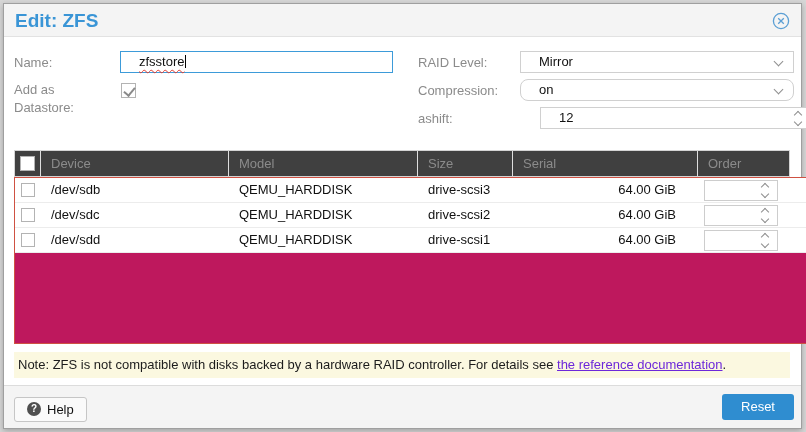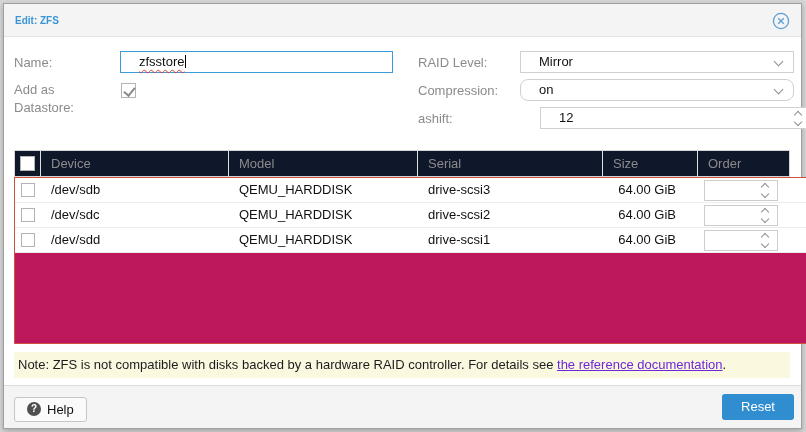--- a/index.html
+++ b/index.html
@@ -3,42 +3,42 @@
 <meta charset="utf-8">
 <style>
   * { box-sizing: border-box; margin: 0; padding: 0; }
   html,body { width: 806px; height: 432px; }
   body { font-family: "Liberation Sans", sans-serif; background: #d7d7d7; position: relative; }
   .dialog { position: absolute; left: 3px; top: 3px; width: 799px; height: 426px;
             background: #fff; border: 1px solid #9f9f9f; box-shadow: 0 2px 6px rgba(0,0,0,.25); }
   
   .titlebar { position: absolute; left: 0; top: 0; width: 100%; height: 33px; background: #f4f4f4;
               border-bottom: 1px solid #e2e2e2; }
-  .title { position: absolute; left: 11px; top: 0; line-height: 33px; font-size: 10px; font-weight: bold; color: #3a95d6; }
+  .title { position: absolute; left: 11px; top: 0; line-height: 33px; font-size: 19px; font-weight: bold; color: #3a95d6; }
   .close { position: absolute; right: 11px; top: 8px; width: 18px; height: 18px; cursor: pointer; }
   
   .flabel { position: absolute; font-size: 13px; color: #8b8b8b; }
   .field { position: absolute; height: 22px; background: #fff; border: 1px solid #d0d0d0;
            font-size: 13px; color: #111; line-height: 20px; padding-left: 18px; }
   .field.focused { border: 1px solid #3d9bd9; }
   .squiggle { text-decoration: underline wavy #e23b2e 1px; text-underline-offset: 3px; }
   .caret { display: inline-block; width: 1px; height: 13px; background: #000; vertical-align: -2px; }
   .chev-down { position: absolute; right: 11px; top: 6px; width: 7px; height: 7px;
                border-right: 1.2px solid #8f8f8f; border-bottom: 1.2px solid #8f8f8f; transform: rotate(45deg); }
   .spin { position: absolute; right: 9px; top: 3px; width: 10px; height: 16px; }
   .spin i { position: absolute; left: 1px; width: 6px; height: 6px; display: block;
             border-right: 1.2px solid #8f8f8f; border-bottom: 1.2px solid #8f8f8f; }
   .spin .up { top: 1px; transform: rotate(-135deg); }
   .spin .dn { top: 8px; transform: rotate(45deg); }
   .cb { display: inline-block; width: 15px; height: 15px; border: 1px solid #b3b3b3; background: #fff; position: relative; }
   .cb.checked:after { content: ""; position: absolute; left: 4px; top: 1px; width: 5px; height: 9px;
             border-right: 2px solid #8a8a8a; border-bottom: 2px solid #8a8a8a; transform: rotate(40deg); }
   
   .thead { position: absolute; left: 10px; top: 146px; width: 776px; height: 27px; display: flex;
-           border: 1px solid #d4d4d4; background: #0f172a; color: #8b8b8b; font-size: 13px; }
+           border: 1px solid #d4d4d4; background: #404040; color: #8b8b8b; font-size: 13px; }
   .thead .cell { line-height: 25px; border-right: 1px solid #dedede; }
   .thead .cell:last-child { border-right: none; }
   .tbody { position: absolute; left: 10px; top: 173px; width: 800px; height: 167px;
            border: 1px solid #cf5142; background: #be185d; overflow: hidden; }
   .trow { display: flex; height: 25px; border-bottom: 1px solid #ececec; background: #fff; font-size: 13px; color: #111; }
   .cell { flex: 0 0 auto; }
   .c-check { width: 26px; display: flex; align-items: center; justify-content: center; }
   .c-check .cb { width: 14px; height: 14px; }
   .c-device { width: 188px; padding-left: 10px; line-height: 24px; }
   .c-model  { width: 189px; padding-left: 10px; line-height: 24px; }
@@ -104,22 +104,22 @@
         <i class="dn"></i>
       </span>
   </div>
 
   <div class="thead">
     <div class="cell c-check">
         <span class="cb" style="width:15px;height:15px;"></span>
       </div>
     <div class="cell c-device">Device</div>
     <div class="cell c-model">Model</div>
+    <div class="cell c-size" style="text-align:left; padding-left:10px;">Size</div>
     <div class="cell c-serial">Serial</div>
-    <div class="cell c-size" style="text-align:left; padding-left:10px;">Size</div>
     <div class="cell c-order" style="padding-left:10px; line-height:25px;">Order</div>
   </div>
 
   <div class="tbody">
     <div class="trow">
       <div class="cell c-check">
           <span class="cb"></span>
         </div>
       <div class="cell c-device">/dev/sdb</div>
       <div class="cell c-model">QEMU_HARDDISK</div>

